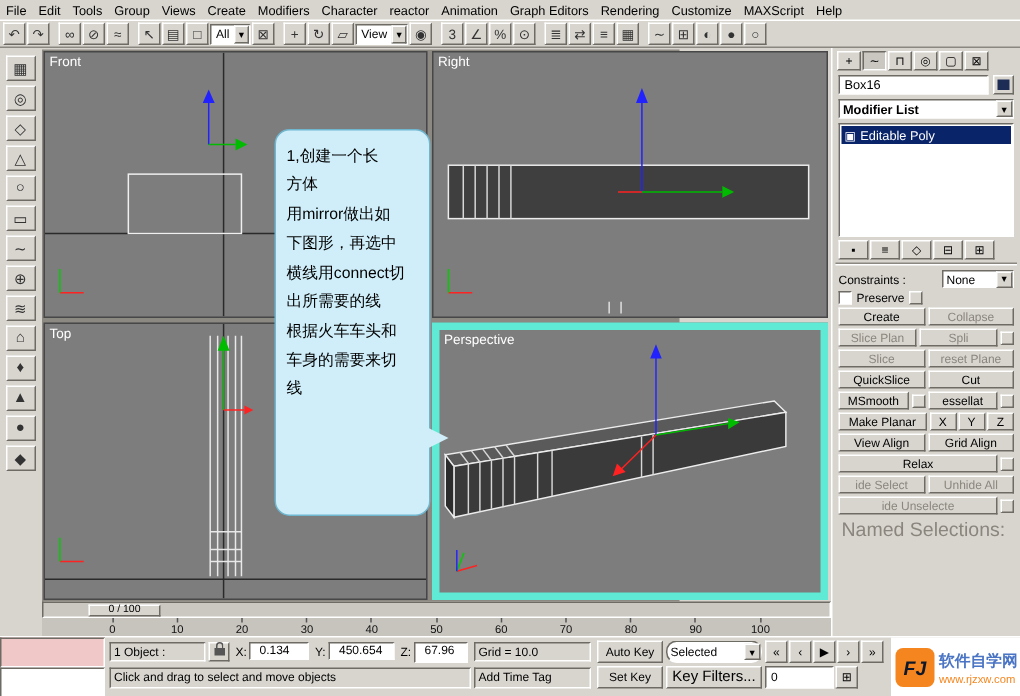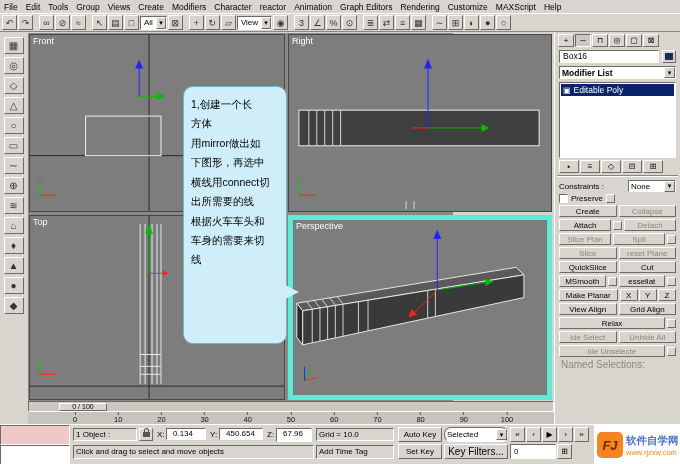--- a/index.html
+++ b/index.html
@@ -81,21 +81,21 @@
   .constraints-dd { width:48px; height:12px; background:#fff; display:flex; align-items:center;
     justify-content:space-between; font-size:8px; padding-left:2px; margin-left:auto; }
   .preserve-row { display:flex; align-items:center; gap:3px; margin:2px 4px; }
   .checkbox { width:9px; height:9px; background:#fff; }
   .mini-box { width:9px; height:9px; flex:0 0 9px; align-self:center; }
   .btn-row { display:flex; gap:2px; margin:2px 4px; }
   .pbtn { flex:1; height:12px; font-size:8px; display:flex; align-items:center; justify-content:center;
     white-space:nowrap; overflow:hidden; }
   .pbtn.disabled, .flat-label.disabled { color:#8a867e; }
   .xyz-group { flex:1; display:flex; gap:1px; }
-  .flat-label { font-size:10px; padding-left:2px; }
+  .flat-label { font-size:13px; padding-left:2px; }
 
   
   #timeline-slider { position:absolute; left:28px; top:401px; width:526px; height:11px; background:#cbc8c2; }
   .knob { position:absolute; left:30px; top:1px; width:48px; height:8px; font-size:7px; line-height:6px;
     text-align:center; }
   #timeline-ruler { position:absolute; left:28px; top:412px; width:526px; height:12px; background:#c7c4be; }
   .tick { position:absolute; top:0; transform:translateX(-50%); }
   .tickline { width:1px; height:3px; background:#555; margin:0 auto; }
   .ticklabel { font-size:7.5px; color:#111; display:block; text-align:center; }
 
@@ -129,21 +129,21 @@
     display:flex; align-items:center; justify-content:space-between; font-size:8px; padding-left:2px;border-radius:7px; }
   #playback { position:absolute; left:510px; top:2px; width:84px; height:34px; }
   #playback-row1, #playback-row2 { display:flex; gap:1px; }
   #playback-row2 { margin-top:2px; }
   .pb-btn { width:15px; height:15px; display:flex; align-items:center; justify-content:center; font-size:8px; }
   .time-field { width:46px; height:15px; background:#fff; font-size:8px; line-height:13px; padding-left:3px; }
 
   
   #watermark { position:absolute; left:594px; top:0; width:86px; height:40px; background:#fff; z-index:5;
     display:flex; align-items:center; gap:3px; padding-left:3px; }
-  .wm-logo { width:26px; height:26px; border-radius:5px; background:#f5861f; color:#7f1d1d;
+  .wm-logo { width:26px; height:26px; border-radius:5px; background:#f5861f; color:#0f172a;
     display:flex; align-items:center; justify-content:center; font-size:13px; font-weight:bold; font-style:italic; }
   .wm-brand { font-size:10.5px; font-weight:bold; color:#4a74c4; white-space:nowrap; }
   .wm-url { font-size:7.5px; color:#f5861f; white-space:nowrap; }
 </style>
 </head>
 <body>
 
 <div id="app">
 
   <div id="menu-bar">
@@ -396,25 +396,20 @@
       <div class="checkbox"></div>
       <span class="small-label">Preserve</span>
       <div class="mini-box"></div>
     </div>
     <div id="edit-rows">
         <div class="btn-row">
           <div class="pbtn">Create</div>
           <div class="pbtn disabled">Collapse</div>
         </div>
         <div class="btn-row">
-          <div class="pbtn">Attach</div>
-          <div class="mini-box"></div>
-          <div class="pbtn disabled">Detach</div>
-        </div>
-        <div class="btn-row">
           <div class="pbtn disabled">Slice Plan</div>
           <div class="pbtn disabled">Spli</div>
           <div class="mini-box"></div>
         </div>
         <div class="btn-row">
           <div class="pbtn disabled">Slice</div>
           <div class="pbtn disabled">reset Plane</div>
         </div>
         <div class="btn-row">
           <div class="pbtn">QuickSlice</div>

